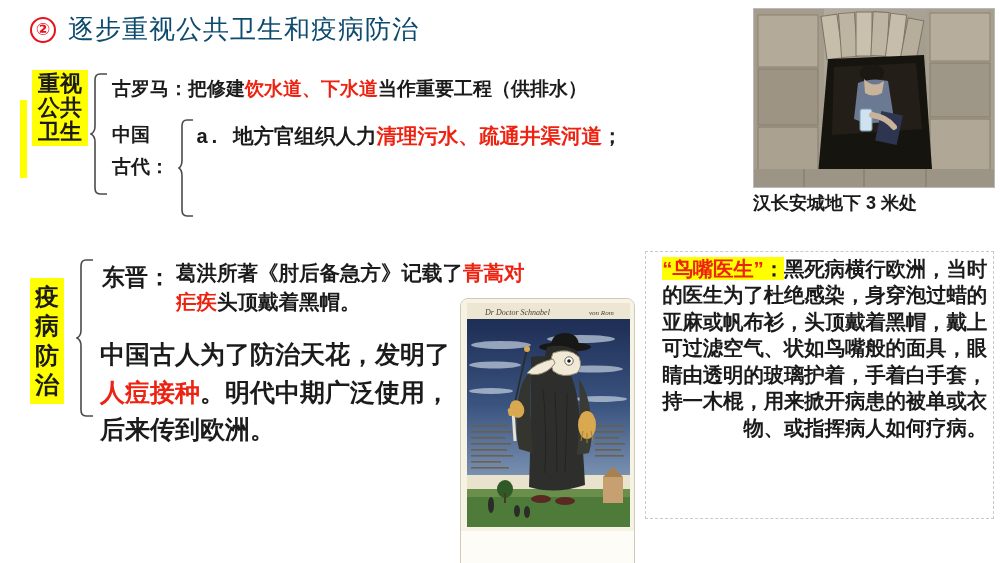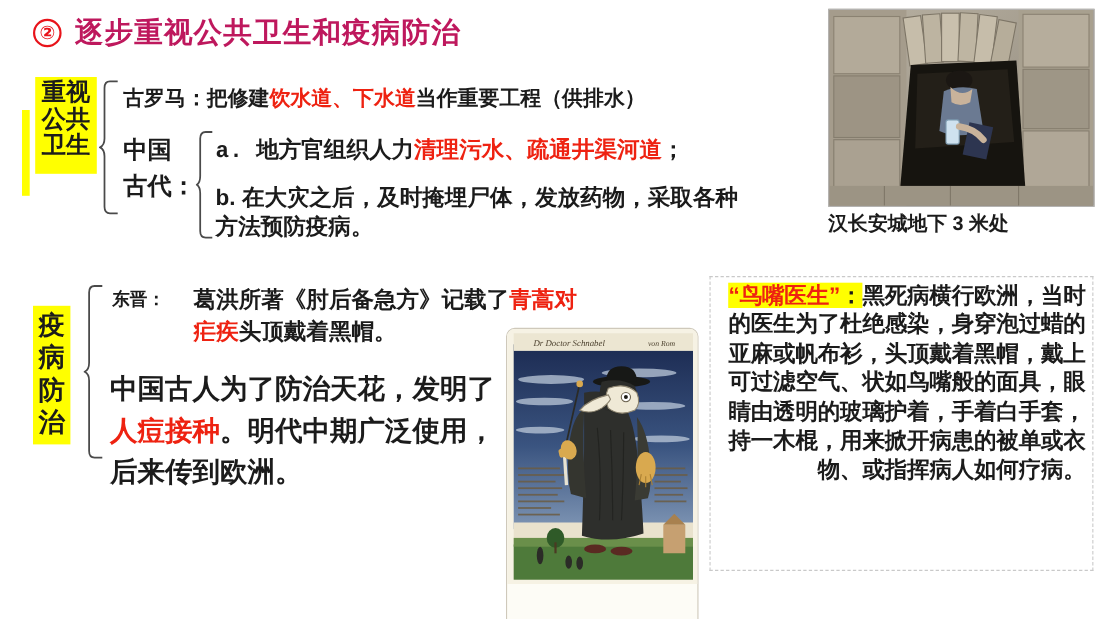--- a/index.html
+++ b/index.html
@@ -13,56 +13,56 @@
   }
   .slide{position:absolute;inset:0;}
 
   
   .title-row{position:absolute;left:30px;top:12px;display:flex;align-items:center;gap:12px;}
   .circ-num{
     width:26px;height:26px;border:2.5px solid #e8131a;border-radius:50%;
     color:#e8131a;font-size:17px;font-weight:bold;line-height:22px;text-align:center;
     box-sizing:border-box;
   }
-  .title-text{color:#be185d;font-size:26px;font-weight:bold;letter-spacing:1px;}
+  .title-text{color:#0c4a6e;font-size:26px;font-weight:normal;letter-spacing:1px;}
 
   
   .t{color:#1b1b1b;font-weight:bold;}
   .red{color:#ee2211;font-weight:bold;}
   .hl{background:#ffff00;}
 
   
   .tagbar{position:absolute;width:7px;background:#ffff00;}
   .vtag{
     position:absolute;background:#ffff00;color:#1b1b1b;font-weight:bold;
     text-align:center;line-height:1.08;
   }
 
   
   .brace{position:absolute;}
 
   
   .rome-line{position:absolute;left:112px;top:76px;font-size:19px;white-space:nowrap;}
-  .cn-label{position:absolute;left:112px;font-size:22px;line-height:1.15;}
+  .cn-label{position:absolute;left:112px;font-size:19px;line-height:1.15;}
   .item-a{position:absolute;left:196px;top:122px;font-size:20.5px;white-space:nowrap;font-family:Liberation Mono, monospace;}
   .item-b{position:absolute;left:196px;top:166px;font-size:20.5px;width:480px;line-height:1.34;}
 
   
   .photo-drain{
     position:absolute;left:753px;top:8px;width:240px;height:178px;
     border:1px solid #b9b9b9;overflow:hidden;background:#8a8275;
   }
   .cap-drain{
     position:absolute;left:753px;top:192px;width:244px;font-size:18px;
     color:#1b1b1b;font-weight:bold;line-height:1.28;
   }
   .cap-drain .l2{display:block;text-align:center;}
 
   
-  .jin-label{position:absolute;left:102px;top:262px;font-size:16px;}
+  .jin-label{position:absolute;left:102px;top:262px;font-size:23px;}
   .jin-text{position:absolute;left:176px;top:258px;font-size:20.5px;width:350px;line-height:1.42;}
   .para2{position:absolute;left:100px;top:336px;font-size:25px;width:352px;line-height:1.5;}
 
   
   .pd-wrap{position:absolute;left:460px;top:298px;width:175px;height:300px;}
   .pd-frame{position:absolute;inset:0;background:#fdfcf6;border:1px solid #cfc9bb;border-radius:8px;overflow:hidden;}
 
   
   .bird-box{
     position:absolute;left:645px;top:251px;width:349px;height:268px;
@@ -75,21 +75,21 @@
 <body>
 
 <div class="slide">
 
   <div class="title-row">
     <div class="circ-num">②</div>
     <div class="title-text">逐步重视公共卫生和疫病防治</div>
   </div>
 
   <div class="tagbar" style="left:20px;top:100px;height:78px;"></div>
-  <div class="vtag" style="left:32px;top:70px;width:56px;padding:2px 0 15px 0;font-size:22px;">
+  <div class="vtag" style="left:32px;top:70px;width:56px;padding:2px 0 3px 0;font-size:22px;">
     <span>重视</span><br>
     <span>公共</span><br>
     <span>卫生</span>
   </div>
 
   <svg class="brace" style="left:90px;top:72px;" width="20" height="124" viewBox="0 0 20 124">
     <path d="M17 2 H10 Q5 2 5 8 V54 Q5 60 1 62 Q5 64 5 70 V116 Q5 122 10 122 H17" fill="none" stroke="#4a4a4a" stroke-width="1.6"></path>
   </svg>
 
   <div class="rome-line t">
@@ -101,24 +101,20 @@
 
   <svg class="brace" style="left:178px;top:118px;" width="18" height="100" viewBox="0 0 18 100">
     <path d="M15 2 H9 Q4 2 4 8 V42 Q4 48 1 50 Q4 52 4 58 V92 Q4 98 9 98 H15" fill="none" stroke="#4a4a4a" stroke-width="1.6"></path>
   </svg>
 
   <div class="item-a t">
     <span>a.</span>
     <span>地方官组织人力</span><span class="red">清理污水、疏通井渠河道</span><span>；</span>
   </div>
 
-  <div class="item-b t">
-    <span>b.</span>
-    <span>在大灾之后，及时掩埋尸体，发放药物，采取各种方法预防疫病。</span>
-  </div>
 
   <div class="photo-drain">
     <svg width="240" height="178" viewBox="0 0 240 178">
       <defs>
         <linearGradient id="stoneG" x1="0" y1="0" x2="1" y2="1">
           <stop offset="0%" stop-color="#b9b2a3"></stop>
           <stop offset="100%" stop-color="#8d8578"></stop>
         </linearGradient>
       </defs>
       <rect x="0" y="0" width="240" height="178" fill="url(#stoneG)"></rect>

